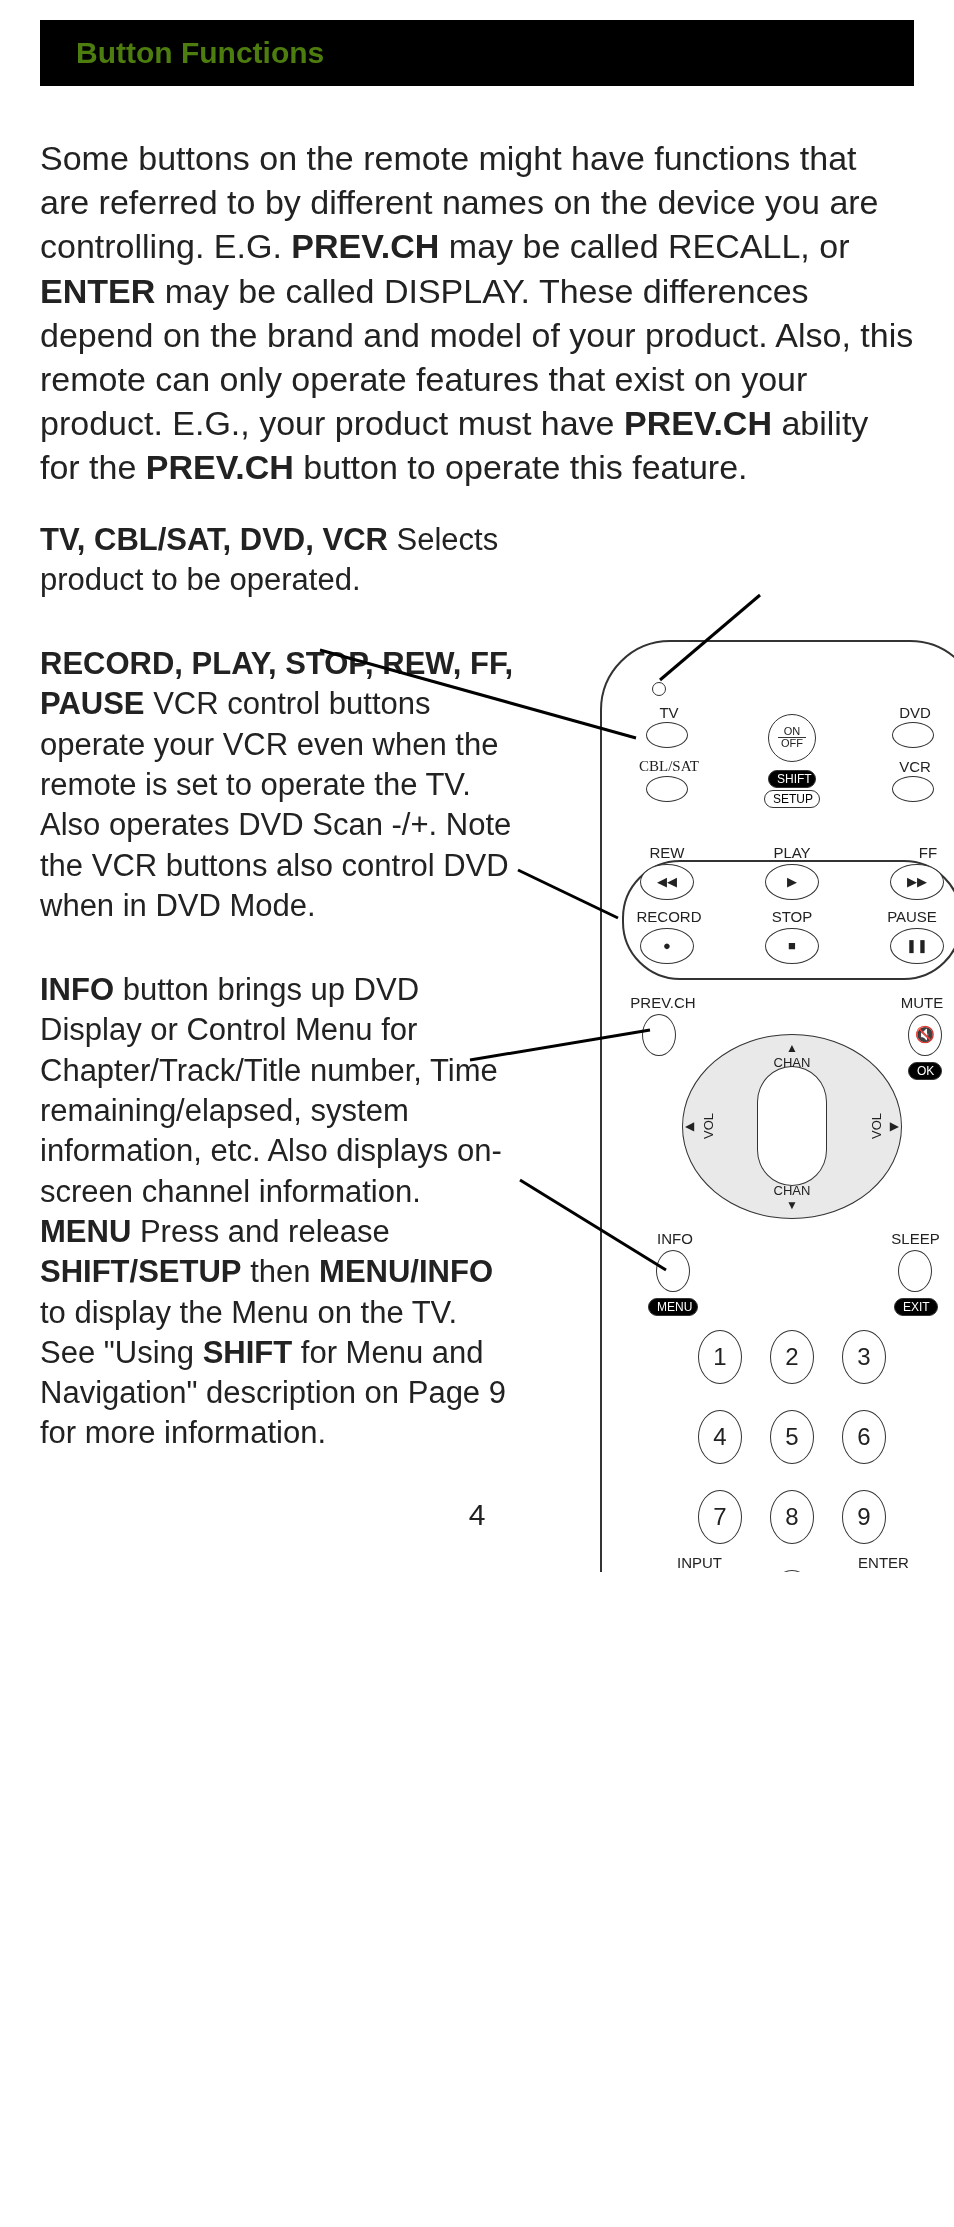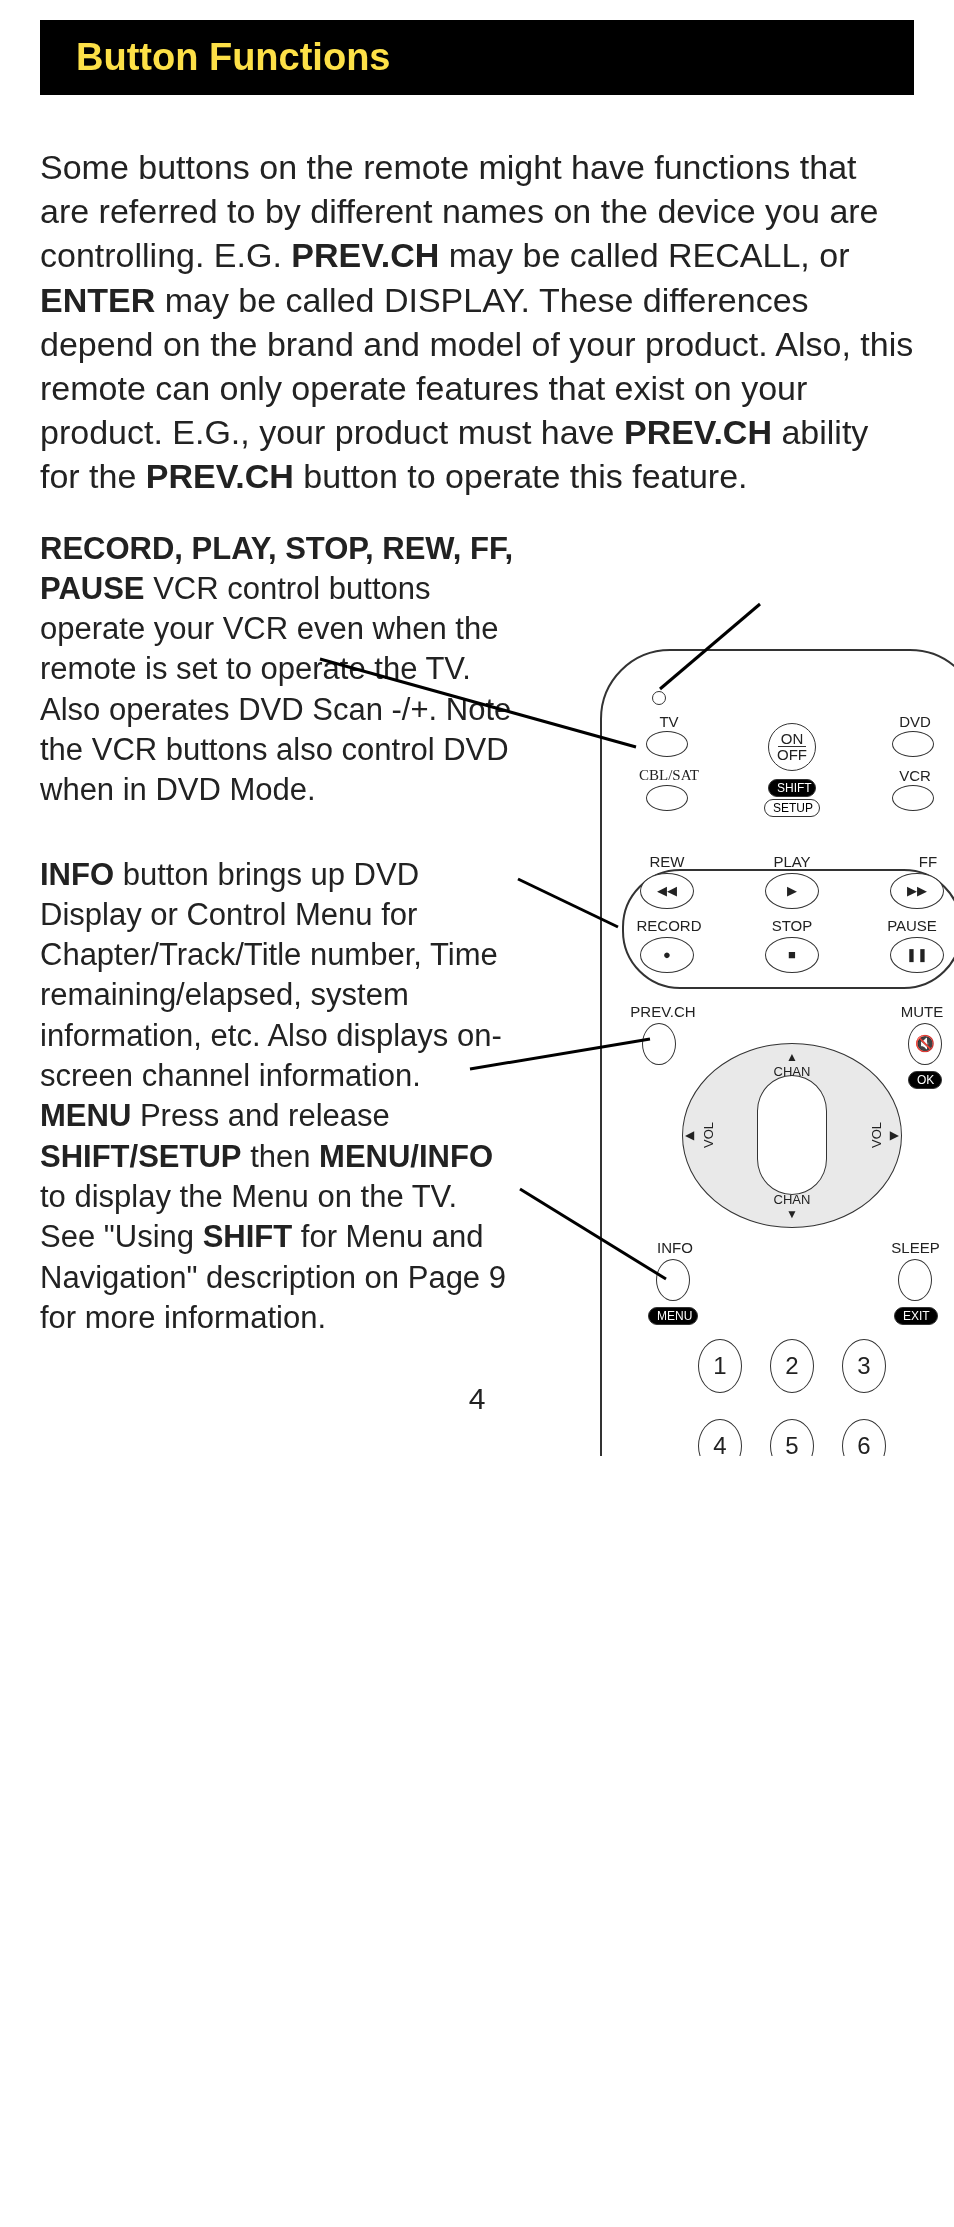--- a/index.html
+++ b/index.html
@@ -6,22 +6,22 @@
   body {
     font-family: Arial, Helvetica, sans-serif;
     width: 954px;
     background: #fff;
     color: #222;
     padding: 20px 40px 40px 40px;
     position: relative;
   }
   .title-bar {
     background: #000;
-    color: #fde047;
-    font-size: 38px;
+    color: #4d7c0f;
+    font-size: 30px;
     font-weight: bold;
     padding: 16px 0 16px 36px;
     margin-bottom: 50px;
   }
   .intro {
     font-size: 34px;
     line-height: 1.3;
     margin-bottom: 30px;
   }
   .b { font-weight: bold; }
@@ -163,20 +163,23 @@
   <span>Button Functions</span>
 </div>
 
 <p class="intro" id="intro-para"><span>Some buttons on the remote might have functions that are referred to by different names on the device you are controlling. E.G. </span><span class="b">PREV.CH</span><span> may be called RECALL, or </span><span class="b">ENTER</span><span> may be called DISPLAY. These differences depend on the brand and model of your product. Also, this remote can only operate features that exist on your product. E.G., your product must have </span><span class="b">PREV.CH</span><span> ability for the </span><span class="b">PREV.CH</span><span> button to operate this feature.</span></p>
 
 <div class="cols">
 
 
   <div class="leftcol">
 
+    <div class="block">
+      <span class="b">TV, CBL/SAT, DVD, VCR</span><span> Selects product to be operated.</span>
+    </div>
 
     <div class="block">
       <span class="b">RECORD, PLAY, STOP, REW, FF, PAUSE</span><span> VCR control buttons operate your VCR even when the remote is set to operate the TV. Also operates DVD Scan -/+. Note the VCR buttons also control DVD when in DVD Mode.</span>
     </div>
 
 
     <div class="block" id="info-menu-para"><span class="b">INFO</span><span> button brings up DVD Display or Control Menu for Chapter/Track/Title number, Time remaining/elapsed, system information, etc. Also displays on-screen channel information.</span><br><span></span><span class="b">MENU</span><span> Press and release </span><span class="b">SHIFT/SETUP</span><span> then </span><span class="b">MENU/INFO</span><span> to display the Menu on the TV. See "Using </span><span class="b">SHIFT</span><span> for Menu and Navigation" description on Page 9 for more information.</span></div>
 
   </div>
 
@@ -186,21 +189,21 @@
     <div class="lbl" style="left:32px; top:62px;">TV</div>
     <div class="btn-round" style="left:44px; top:80px; width:42px; height:26px;"></div>
     <div class="lbl" style="left:278px; top:62px;">DVD</div>
     <div class="btn-round" style="left:290px; top:80px; width:42px; height:26px;"></div>
 
     <div class="lbl" style="left:32px; top:116px;font-family:Liberation Serif, serif;">CBL/SAT</div>
     <div class="btn-round" style="left:44px; top:134px; width:42px; height:26px;"></div>
     <div class="lbl" style="left:278px; top:116px;">VCR</div>
     <div class="btn-round" style="left:290px; top:134px; width:42px; height:26px;"></div>
 
-    <div class="btn-round" style="left:166px; top:72px; width:48px; height:48px; flex-direction:column; font-size:15px; line-height:1;">
+    <div class="btn-round" style="left:166px; top:72px; width:48px; height:48px; flex-direction:column; font-size:11px; line-height:1;">
       <span>ON</span>
       <span style="border-top:1px solid #333; width:28px;"></span>
       <span>OFF</span>
     </div>
     <div class="pill" style="left:166px; top:128px; width:48px;">SHIFT</div>
     <div class="pill pill-light" style="left:162px; top:148px; width:56px;">SETUP</div>
 
     <div class="transport-group"></div>
     <div class="lbl" style="left:40px; top:202px; width:50px;">REW</div>
     <div class="btn-round" style="left:38px; top:222px; width:54px; height:36px;">◀◀</div>

